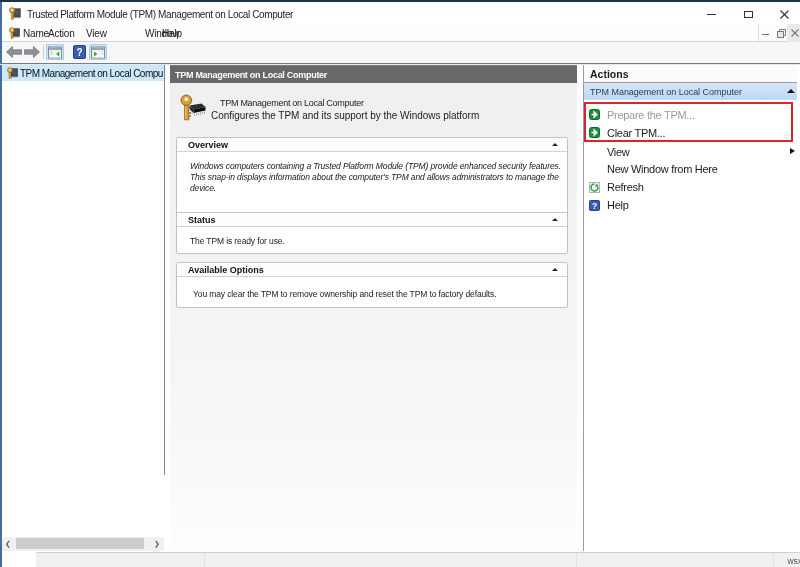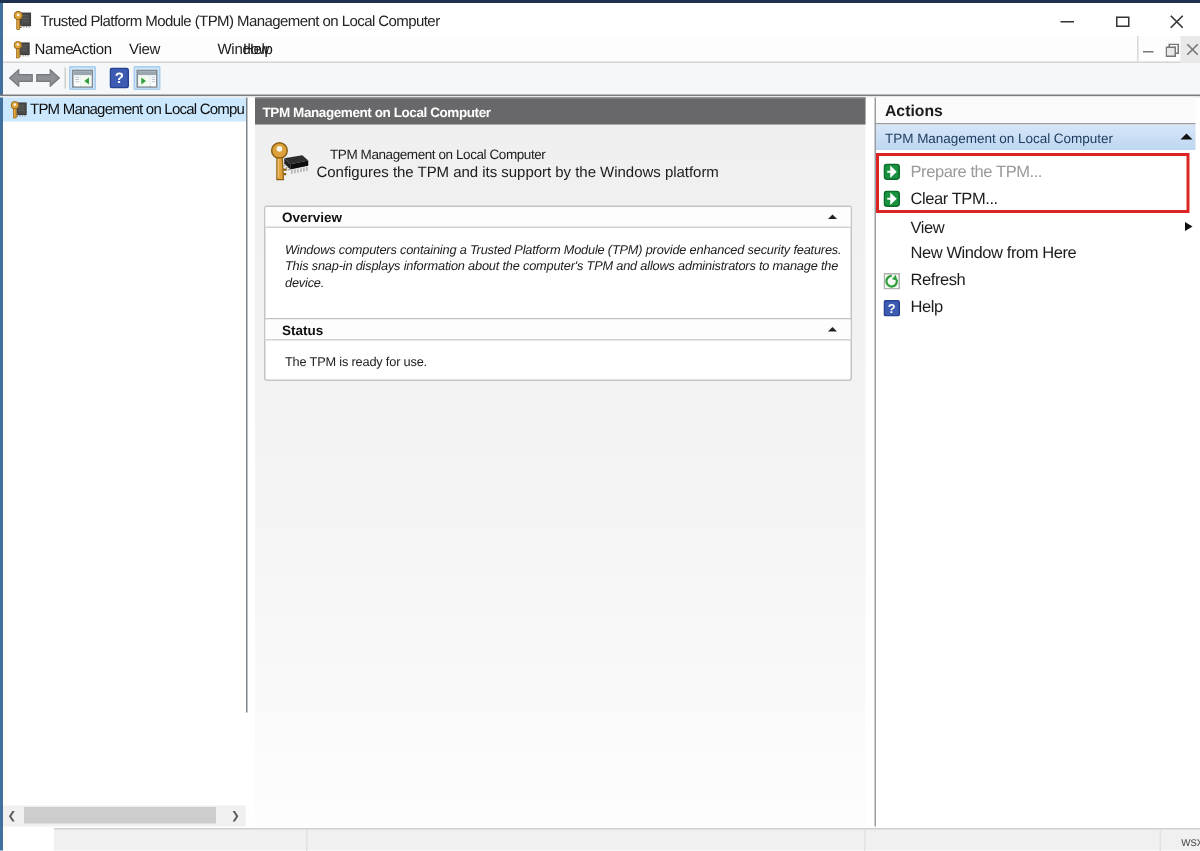--- a/index.html
+++ b/index.html
@@ -171,20 +171,27 @@
     </div>
 
     <div class="sect" style="top:147px; height:42px;">
       <div class="secthdr">
           <b>Status</b>
           <div class="sectarr"></div>
         </div>
       <div class="sectbody" style="padding:9px 0 0 13px;">The TPM is ready for use.</div>
     </div>
 
+    <div class="sect" style="top:197px; height:46px;">
+      <div class="secthdr">
+          <b>Available Options</b>
+          <div class="sectarr"></div>
+        </div>
+      <div class="sectbody" style="padding:12px 0 0 16px;">You may clear the TPM to remove ownership and reset the TPM to factory defaults.</div>
+    </div>
 
   </div>
 
   <div class="abs" id="actborder"></div>
   <div class="abs" id="actpanel">
     <div class="abs" id="acthdr">
         <div class="abs" id="acthdrtxt">Actions</div>
       </div>
     <div class="abs" id="actband">
       <div class="abs" id="actbandtxt" style="top:4px">TPM Management on Local Computer</div>

